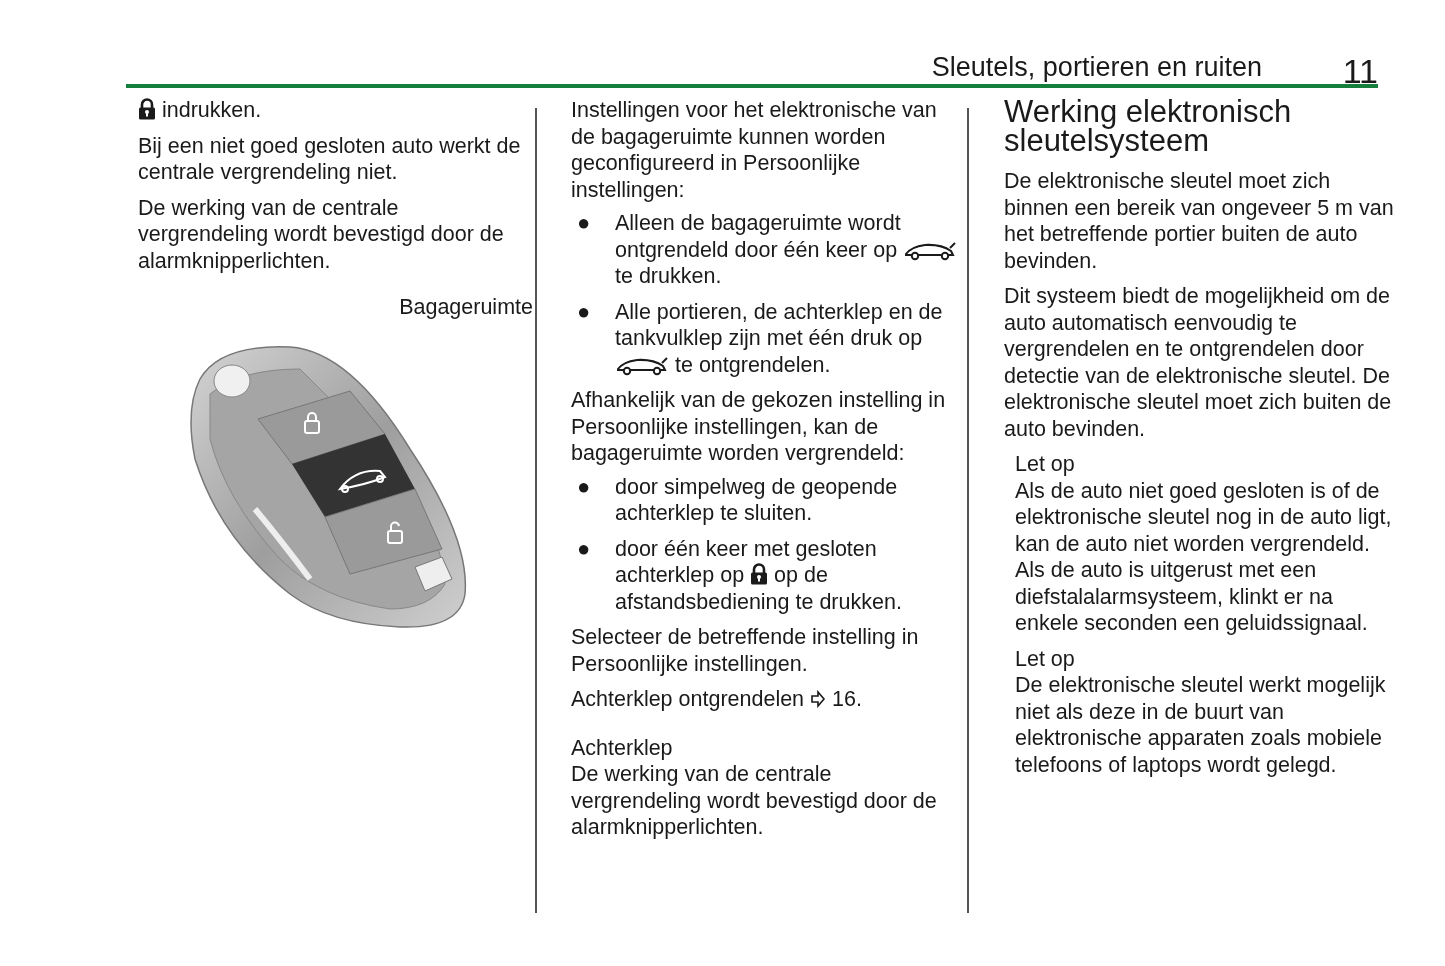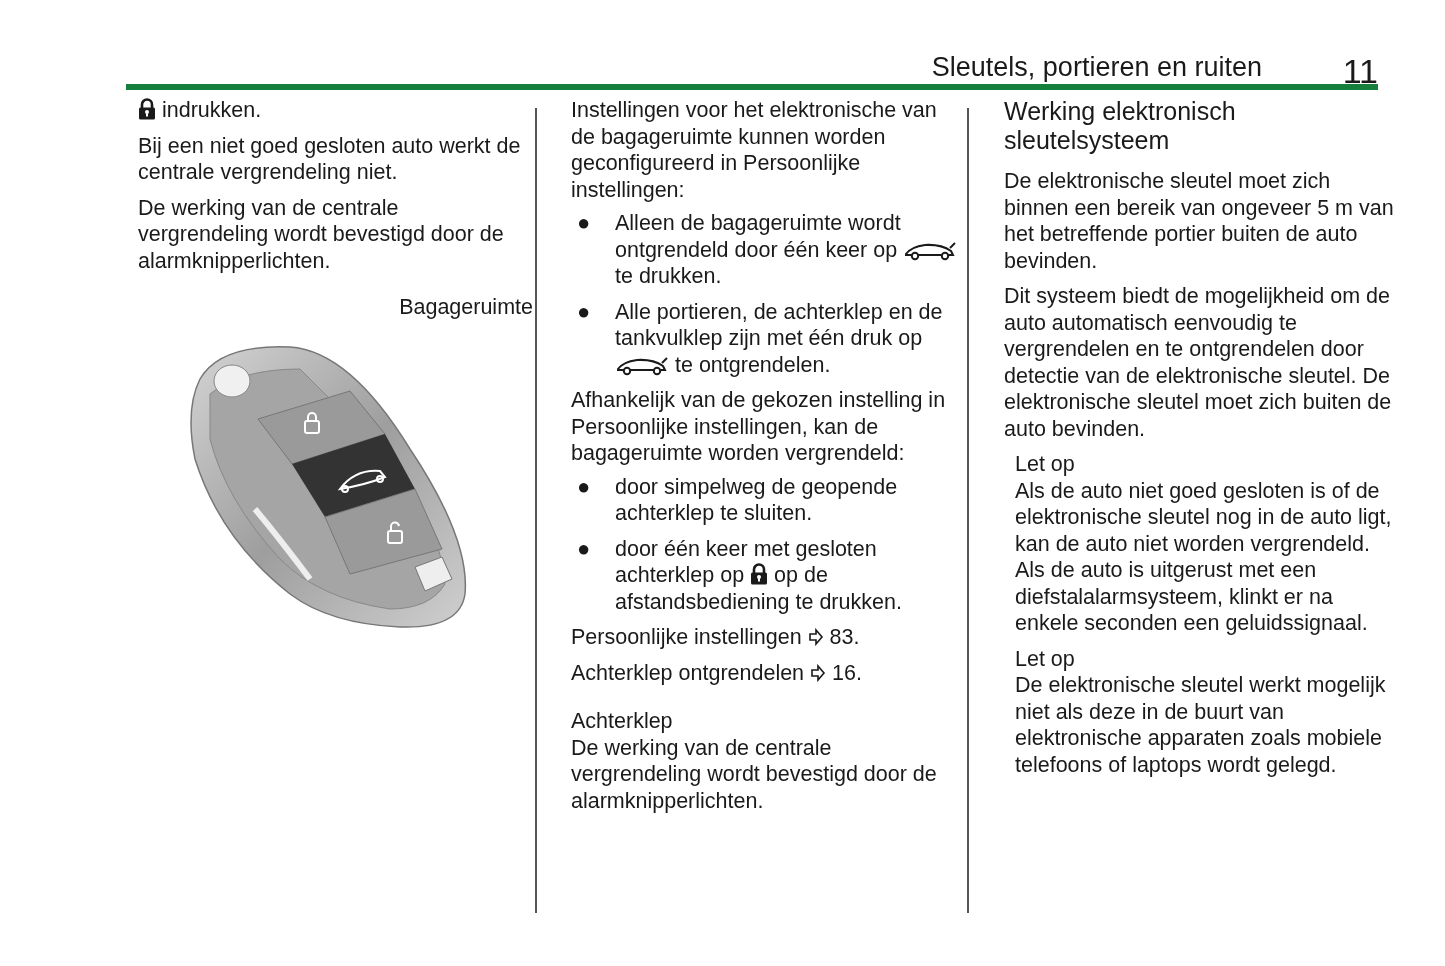--- a/index.html
+++ b/index.html
@@ -1,29 +1,29 @@
 <!DOCTYPE html>
 <html><head>
 <meta charset="utf-8">
 <style>
   html, body { margin:0; padding:0; background:#ffffff; }
   body { width:1445px; height:966px; position:relative; overflow:hidden;
          font-family:"Liberation Sans", sans-serif; color:#1a1a1a; }
-  .header { position:absolute; left:126px; top:50px; width:1252px; height:34px; border-bottom:6px solid #15803d; }
+  .header { position:absolute; left:126px; top:50px; width:1252px; height:34px; border-bottom:4px solid #15803d; }
   .header .title { position:absolute; right:116px; top:2px; font-size:27px; }
   .header .pagenum { position:absolute; right:0; top:2px; font-size:34px; }
   .col { position:absolute; top:97px; font-size:21.5px; line-height:26.5px;margin-left:12px; }
   .col1 { left:126px; width:395px; }
   .col2 { left:559px; width:395px; }
   .col3 { left:992px; width:392px; }
   .vrule { position:absolute; top:108px; width:2px; height:805px; background:#555; }
   .vr1 { left:535px; } .vr2 { left:967px; }
   p { margin:0 0 9px 0; }
   .subhead { margin:0 0 0 0; }
-  .h3 { font-size:25px; line-height:29px; margin:0 0 13px 0; }
+  .h3 { font-size:31px; line-height:29px; margin:0 0 13px 0; }
   ul { list-style:none; margin:0 0 9px 0; padding:0; }
   ul li { position:relative; padding-left:44px; margin-bottom:9px; }
   ul li .bullet { position:absolute; left:6px; top:0; font-size:22px; }
   .note { margin-left:11px; }
   .note-title { margin:0; }
   .icon-lock { display:inline-block; width:18px; height:22px; vertical-align:-3px; }
   .icon-car { display:inline-block; width:54px; height:22px; vertical-align:-4px; }
   .icon-arrow { display:inline-block; width:16px; height:18px; vertical-align:-2px; }
   .fob { display:block; margin:18px 0 0 42px; width:310px; height:300px; }
 </style>
@@ -111,25 +111,21 @@
     <li>
       <span class="bullet">●</span>
       <span>door één keer met gesloten achterklep op </span><svg class="icon-lock" viewBox="0 0 18 22">
         <path d="M4 10 V6.5 a5 5 0 0 1 10 0 V10" fill="none" stroke="#1a1a1a" stroke-width="2.6"></path>
         <rect x="1" y="9.5" width="16" height="12" rx="1.5" fill="#1a1a1a"></rect>
         <circle cx="9" cy="14" r="2" fill="#fff"></circle>
           <rect x="8" y="14" width="2" height="4.5" fill="#fff"></rect>
       </svg><span> op de afstandsbediening te drukken.</span>
     </li>
   </ul>
-  <p>
-    <span>Persoonlijke instellingen </span><svg class="icon-arrow" viewBox="0 0 16 18">
-      <path d="M2 6 H8 V2 L14 9 L8 16 V12 H2 Z" fill="none" stroke="#1a1a1a" stroke-width="1.6"></path>
-    </svg><span> 83.</span>
-  </p>
+  <p>Selecteer de betreffende instelling in Persoonlijke instellingen.</p>
   <p>
     <span>Achterklep ontgrendelen </span><svg class="icon-arrow" viewBox="0 0 16 18">
       <path d="M2 6 H8 V2 L14 9 L8 16 V12 H2 Z" fill="none" stroke="#1a1a1a" stroke-width="1.6"></path>
     </svg><span> 16.</span>
   </p>
   <p class="subhead" style="margin-top:22px;margin-bottom:0;">Achterklep</p>
   <p>De werking van de centrale vergrendeling wordt bevestigd door de alarmknipperlichten.</p>
 </div>
 
 <div class="col col3">

